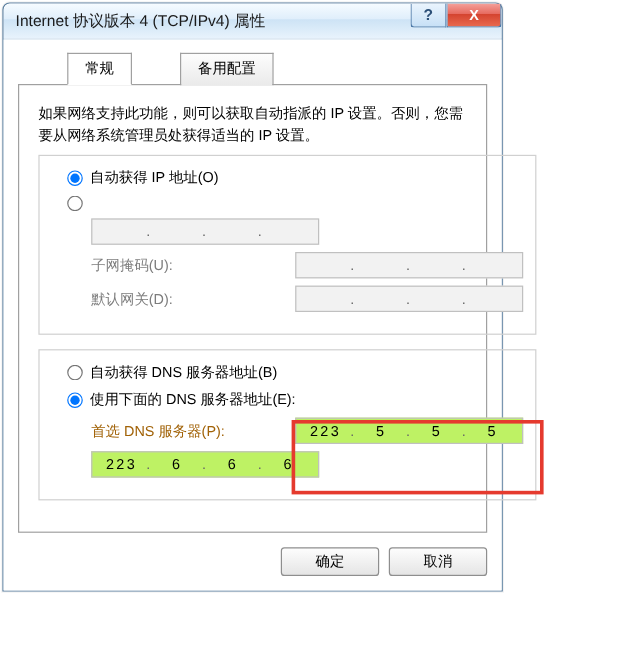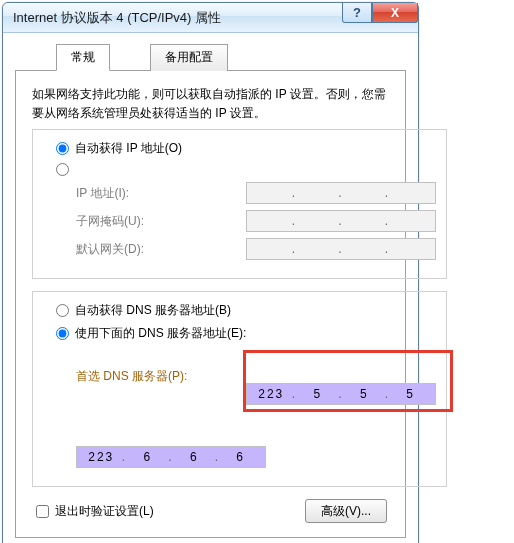--- a/index.html
+++ b/index.html
@@ -141,23 +141,22 @@
     background: #f2f2f2;
     border: 1px solid #c0c0c0;
     display: flex;
     align-items: center;
     justify-content: space-around;
     color: #888;
     letter-spacing: 2px;
     padding: 0 6px;
   }
   .ip-input.enabled {
-    background: #c4b5fd;
+    background: #bef264;
     color: #000;
-    margin-top: 35px;
   }
   .ip-input .dot { color: #666; }
   .ip-seg { width: 32px; text-align: center; }
   .highlight-box {
     position: absolute;
     border: 3px solid #e53a2e;
     pointer-events: none;
   }
   .validate-row {
     display: flex;
@@ -217,21 +216,20 @@
 
       <fieldset class="group">
         <div class="radio-row">
           <input type="radio" name="ipmode" checked="" style="">
           <span class="radio-label">自动获得 IP 地址(O)</span>
         </div>
         <div class="radio-row">
           <input type="radio" name="ipmode" style="">
         </div>
         <div class="field-row">
-          <span class="field-label">IP 地址(I):</span>
           <div class="ip-input">
             <span class="ip-seg"></span>
               <span class="dot">.</span>
             <span class="ip-seg"></span>
               <span class="dot">.</span>
             <span class="ip-seg"></span>
               <span class="dot">.</span>
             <span class="ip-seg"></span>
           </div>
         </div>
@@ -289,29 +287,20 @@
             <span class="ip-seg">6</span>
               <span class="dot">.</span>
             <span class="ip-seg">6</span>
               <span class="dot">.</span>
             <span class="ip-seg">6</span>
           </div>
         </div>
         <div class="highlight-box" style="left:210px; top:58px; width:210px; height:62px;"></div>
       </fieldset>
 
-      <div class="validate-row">
-        <label class="chk">
-          <input type="checkbox" style="">
-          <span>退出时验证设置(L)</span>
-        </label>
-        <button class="btn">
-          <span>高级(V)...</span>
-        </button>
-      </div>
     </div>
 
     <div class="dlg-buttons">
       <button class="btn">
         <span>确定</span>
       </button>
       <button class="btn">
         <span>取消</span>
       </button>
     </div>

